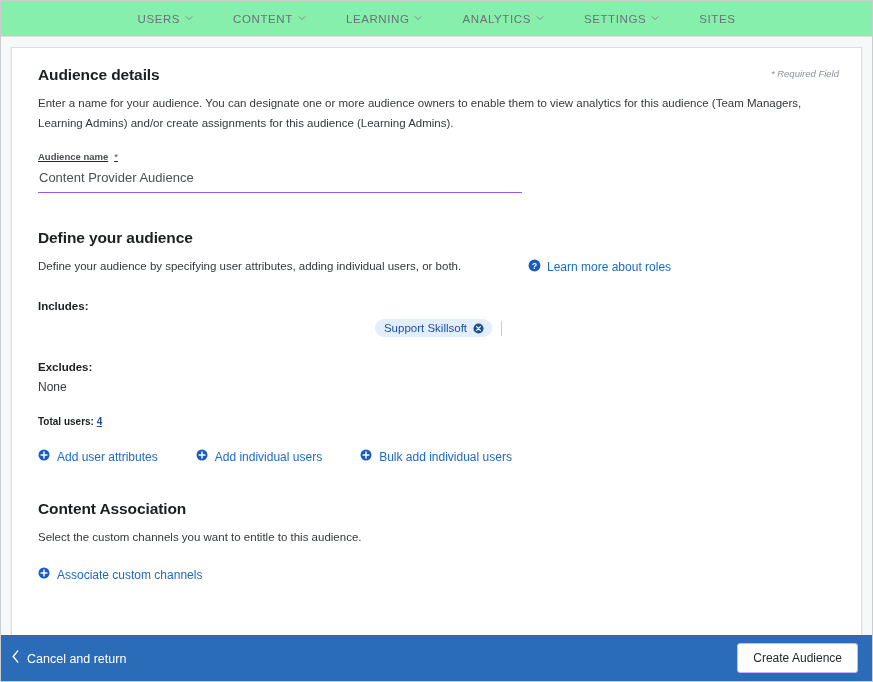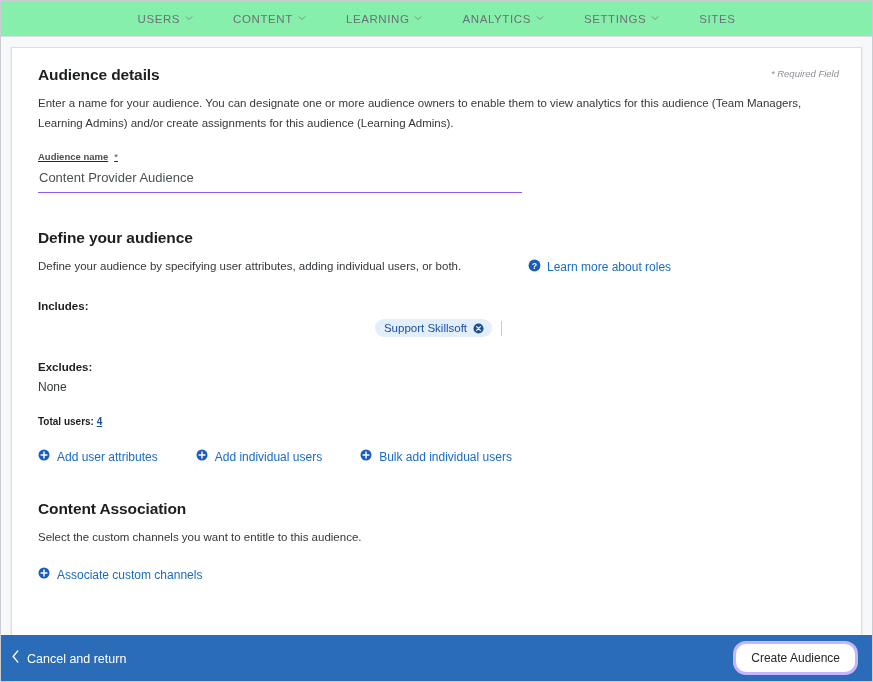--- a/index.html
+++ b/index.html
@@ -231,22 +231,22 @@
     align-items: flex-end;
     gap: 7px;
     color: #ffffff;
     font-size: 12.5px;
     cursor: pointer;
   }
   .spacer { flex: 1; }
   .primary-btn {
     background: #ffffff;
     color: #25282a;
-    border: 3px solid #c4b5fd;
-    border-radius: 13px;
+    border: 1px solid #c4b5fd;
+    border-radius: 3px;
     font-family: "Liberation Sans", sans-serif;
     font-size: 12px;
     padding: 7px 15px;
     cursor: pointer;
   }
 </style>
 </head>
 <body>
 
 <div class="topnav">

